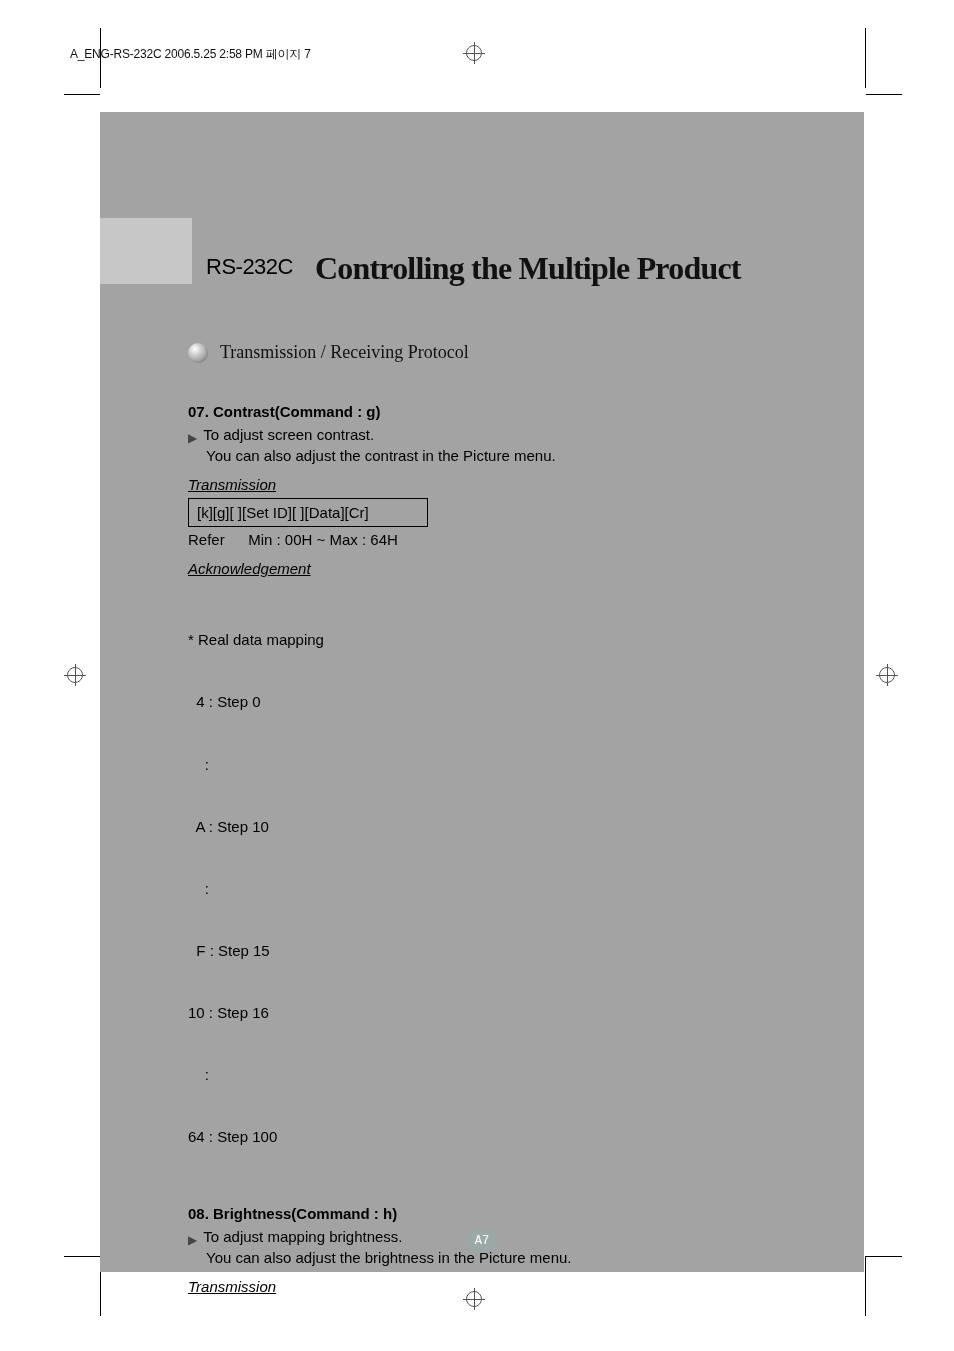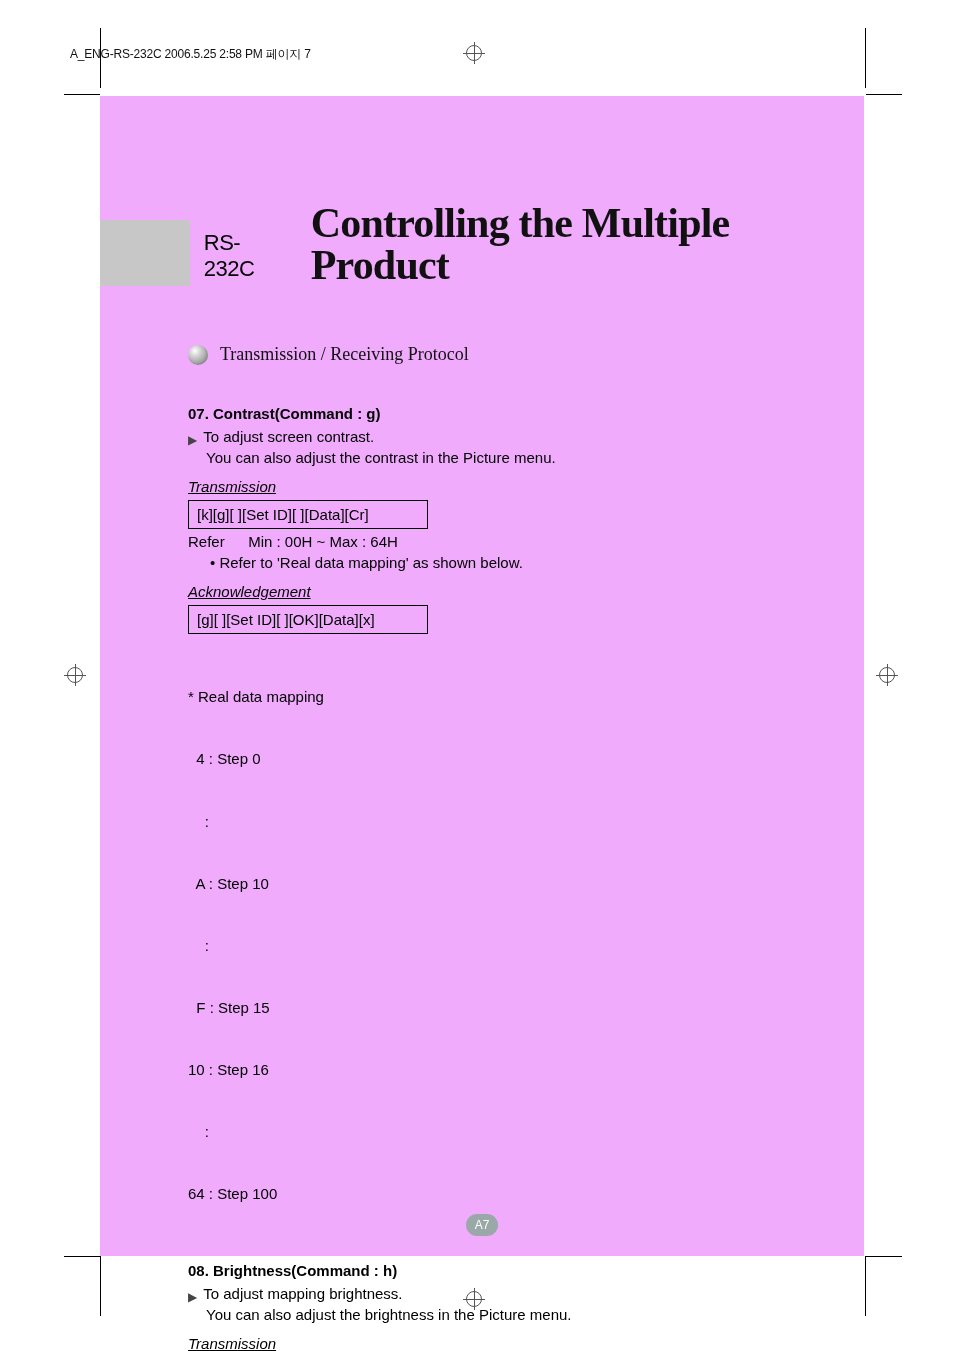--- a/index.html
+++ b/index.html
@@ -42,24 +42,24 @@
     left: 70px; top: 46px;
     font-size: 12px;
     font-family: "Arial", sans-serif;
     letter-spacing: -0.2px;
     color: #111;
   }
 
   .page {
     position: absolute;
     left: 100px;
-    top: 96px;
+    top: 112px;
     width: 764px;
     height: 1160px;
-    background: #f0abfc;
+    background: #a3a3a3;
   }
 
   .title-row {
     display: flex;
     align-items: flex-end;
     margin-top: 106px;
     margin-bottom: 58px;
   }
   .title-bar {
     width: 92px;
@@ -72,21 +72,21 @@
     font-size: 22px;
     color: #000;
     margin-left: 18px;
     margin-right: 22px;
     padding-bottom: 4px;
     letter-spacing: -0.5px;
   }
   .title-main {
     font-family: Georgia, "Times New Roman", serif;
     font-weight: 700;
-    font-size: 42px;
+    font-size: 32px;
     color: #111;
     letter-spacing: -0.8px;
     padding-bottom: 0px;
     line-height: 1;
   }
 
   .section-header {
     display: flex;
     align-items: center;
     margin-left: 88px;
@@ -165,21 +165,21 @@
     bottom: 20px;
     transform: translateX(-50%);
     width: 32px; height: 22px;
     background: #9aa8a8;
     border-radius: 11px / 11px;
     color: #fff;
     font-size: 12px;
     display: flex;
     align-items: center;
     justify-content: center;
-    font-family: Liberation Sans, sans-serif;
+    font-family: Liberation Mono, monospace;
   }
 </style>
 </head>
 <body>
 
 <div class="crop-mark crop-v" style="left:100px; top:28px; height:60px;"></div>
 <div class="crop-mark crop-h" style="left:64px; top:94px; width:36px;"></div>
 <div class="crop-mark crop-v" style="left:865px; top:28px; height:60px;"></div>
 <div class="crop-mark crop-h" style="left:866px; top:94px; width:36px;"></div>
 <div class="reg-target" style="left:463px; top:42px;">
@@ -225,24 +225,22 @@
       <span>To adjust screen contrast.</span>
     </div>
     <div class="indent-under-arrow">You can also adjust the contrast in the Picture menu.</div>
 
     <div class="section-label">Transmission</div>
     <div class="cmd-box">[k][g][ ][Set ID][ ][Data][Cr]</div>
     <div>
       <span class="data-label">Refer</span>
       <span>Min : 00H ~ Max : 64H</span>
     </div>
-    <div class="bullet-note">• Refer to 'Real data mapping' as shown below.</div>
 
     <div class="section-label">Acknowledgement</div>
-    <div class="cmd-box">[g][ ][Set ID][ ][OK][Data][x]</div>
 
     <div class="mapping">
       <div>* Real data mapping</div>
       <div>  4 : Step 0</div>
       <div>    :</div>
       <div>  A : Step 10</div>
       <div>    :</div>
       <div>  F : Step 15</div>
       <div>10 : Step 16</div>
       <div>    :</div>

